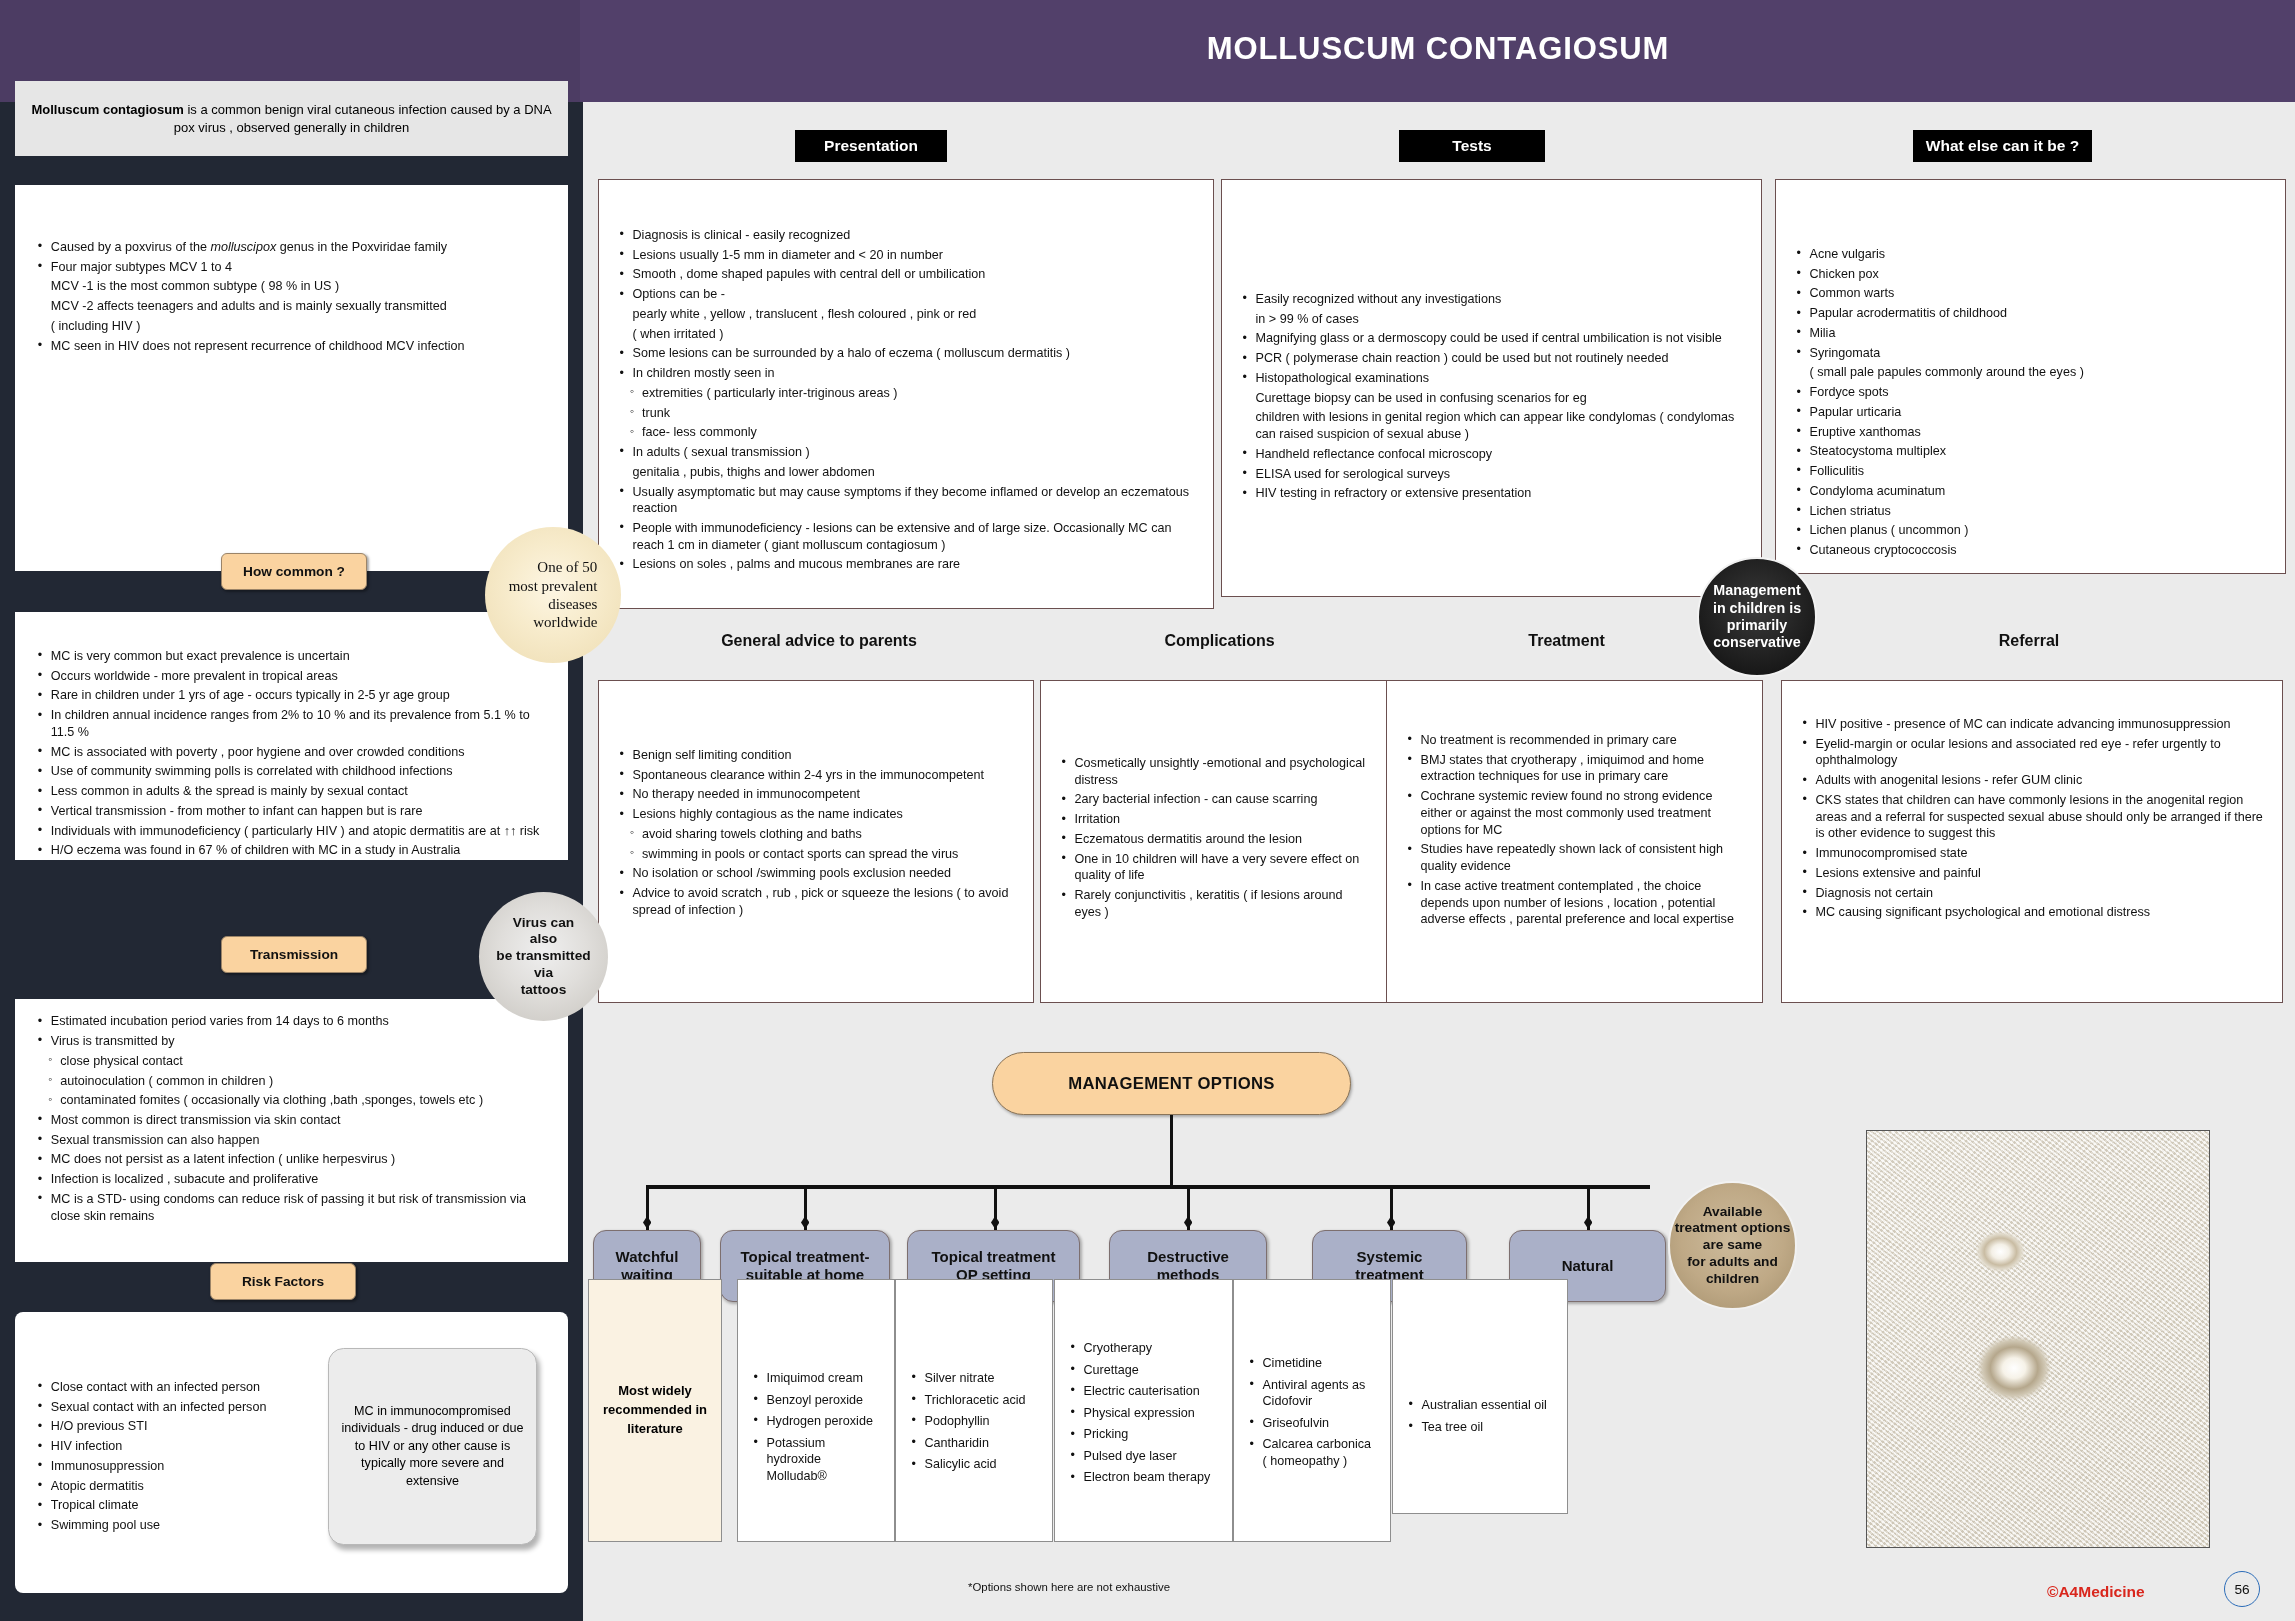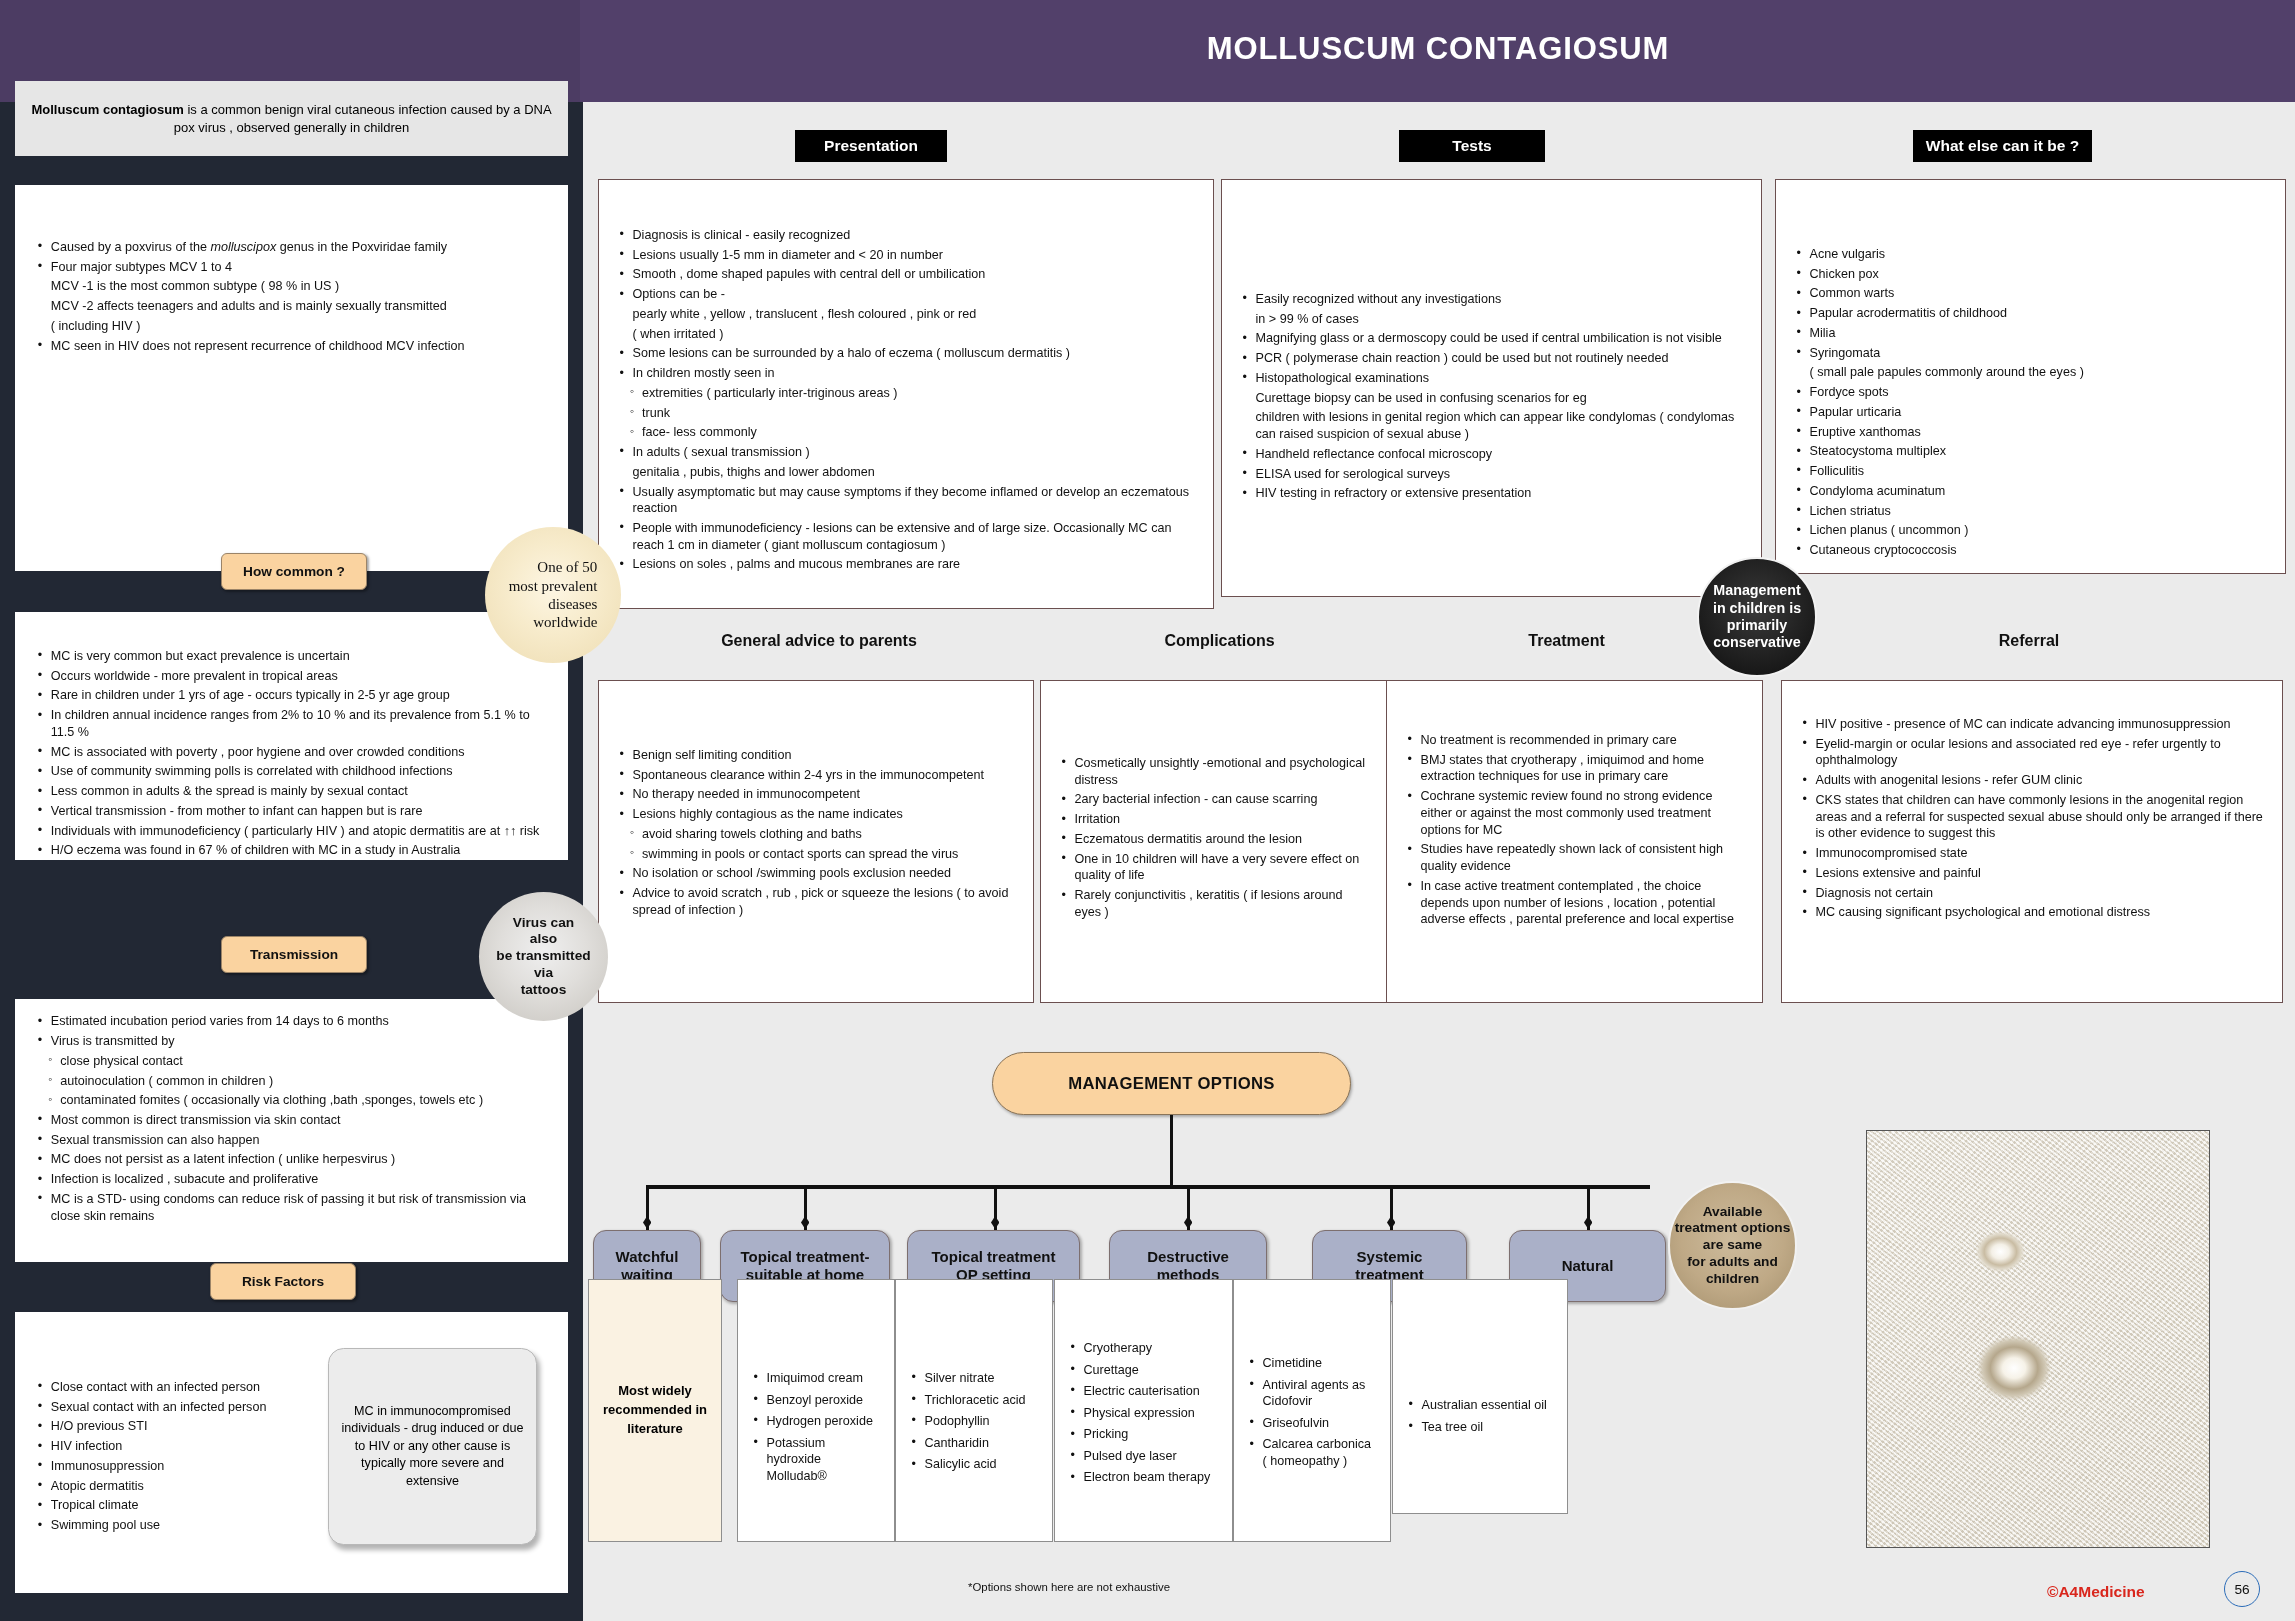--- a/index.html
+++ b/index.html
@@ -242,21 +242,21 @@
           <li>MC does not persist as a latent infection ( unlike herpesvirus )</li>
           <li>Infection is localized , subacute and proliferative</li>
           <li>MC is a STD- using condoms can reduce risk of passing it but risk of transmission via close skin remains</li>
         </ul>
     </div>
   </div>
   <div class="pill" style="left:210px; top:1263px; width:146px; height:37px;">
     <span>Risk Factors</span>
   </div>
 
-  <div class="lcard" style="left:15px; top:1312px; width:553px; height:281px;">
+  <div class="lcard" style="left:15px; top:1312px; width:553px; height:281px;border-radius:8px;">
     <div class="lcard-body" style="padding-top:67px; width:335px;">
       <ul class="bul" id="ul-risk">
           <li>Close contact with an infected person</li>
           <li>Sexual contact with an infected person</li>
           <li>H/O previous STI</li>
           <li>HIV infection</li>
           <li>Immunosuppression</li>
           <li>Atopic dermatitis</li>
           <li>Tropical climate</li>
           <li>Swimming pool use</li>

